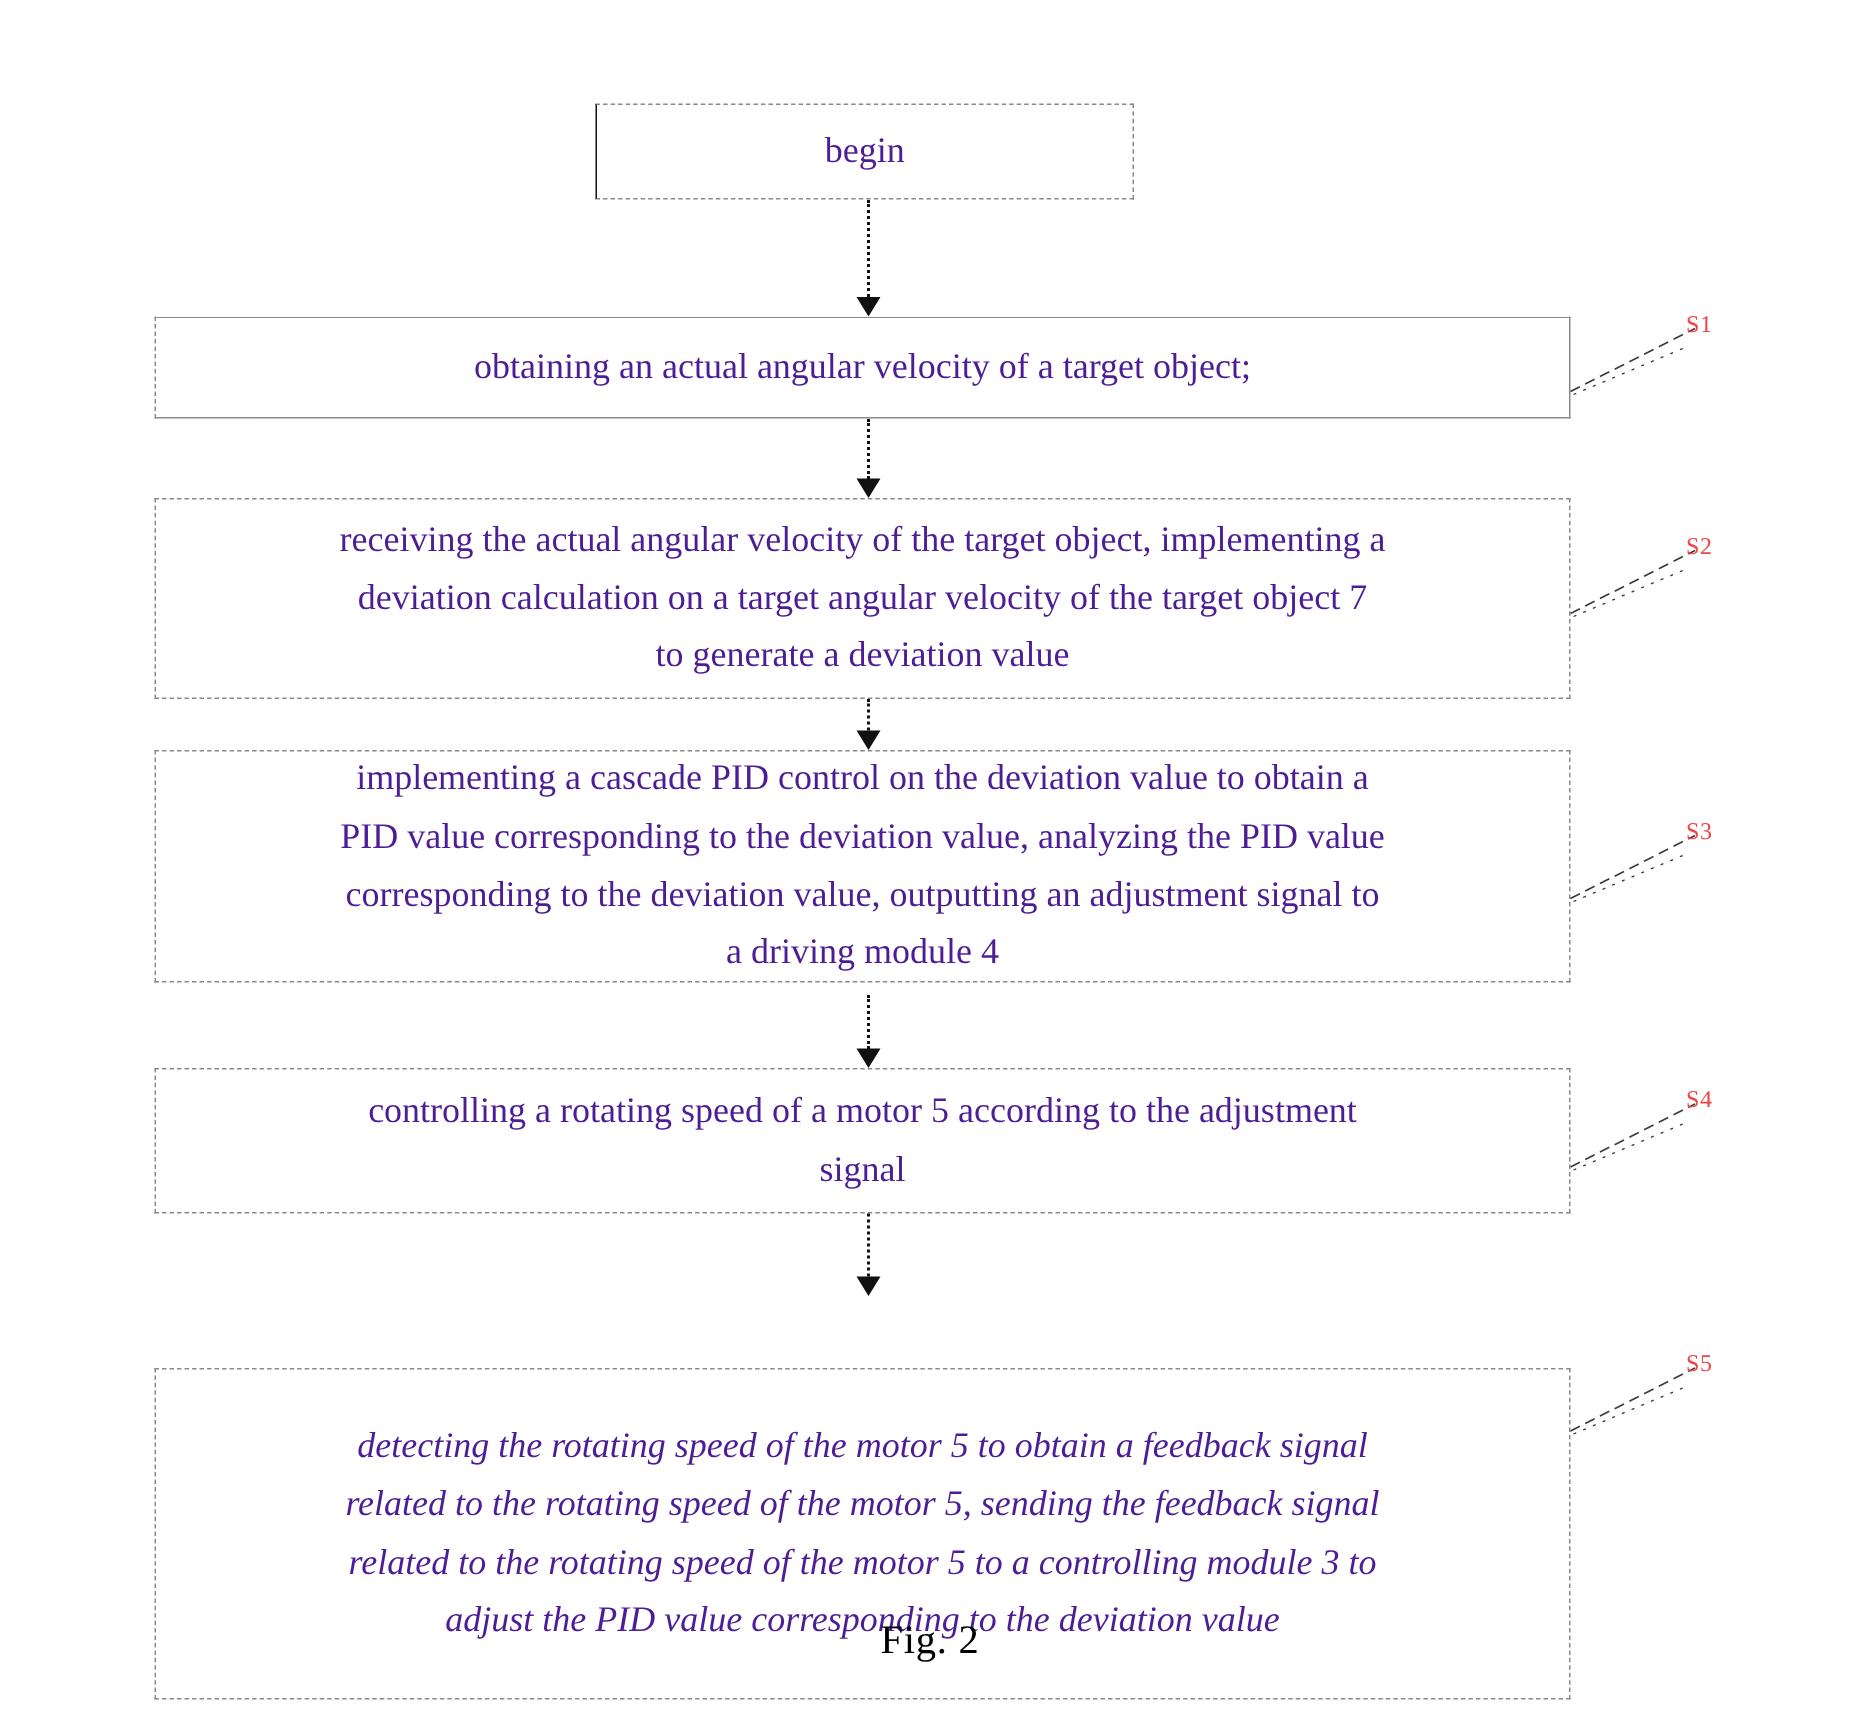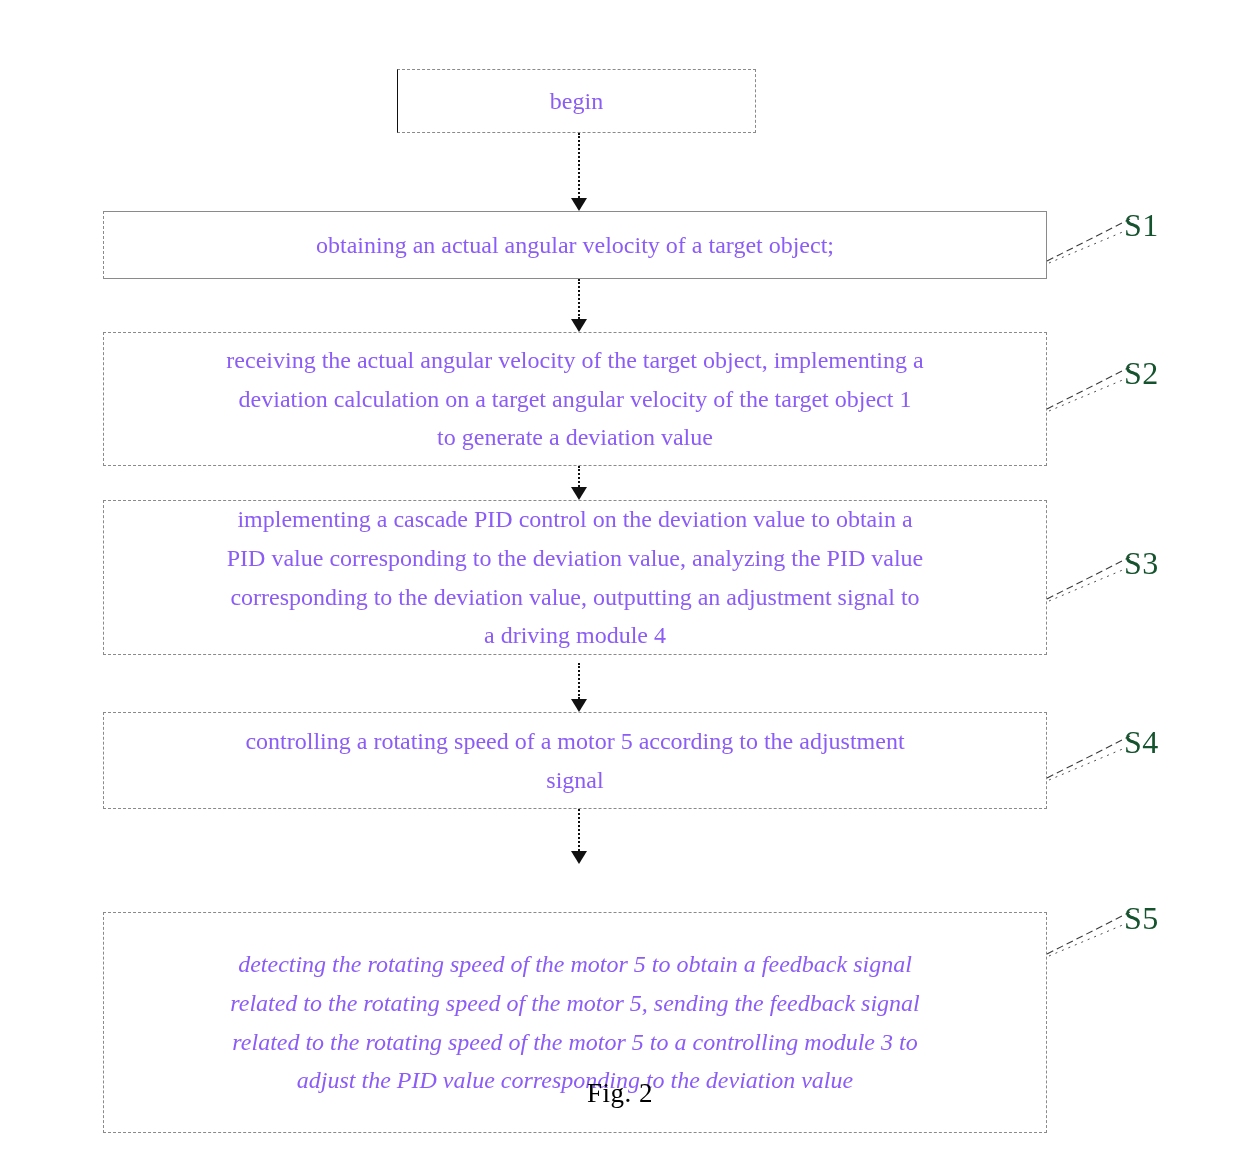--- a/index.html
+++ b/index.html
@@ -22,21 +22,21 @@
     position: absolute;
     box-sizing: border-box;
     border: 1px dashed #8a8a8a;
     background: #ffffff;
     display: flex;
     align-items: center;
     justify-content: center;
     text-align: center;
     font-size: 24px;
     line-height: 1.62;
-    color: #8b5cf6;
+    color: #4c1d95;
     padding: 4px 14px;
   }
   .node .node-text {
     display: block;
     width: 100%;
     white-space: pre-line;
   }
 
   .node-begin {
     left: 397px;
@@ -120,23 +120,23 @@
   .conn-4 .stem { height: 36px; }
   .conn-4 .head { top: 36px; }
 
   .conn-5 { top: 809px; height: 55px; }
   .conn-5 .stem { height: 42px; }
   .conn-5 .head { top: 42px; }
 
   
   .step-label {
     position: absolute;
-    font-size: 32px;
+    font-size: 16px;
     line-height: 1;
-    color: #14532d;
+    color: #ef4444;
     letter-spacing: 0.5px;
     white-space: nowrap;
   }
   .leader {
     position: absolute;
     overflow: visible;
   }
   .leader line {
     stroke: #3a3a3a;
     stroke-width: 1.1;
@@ -166,21 +166,21 @@
   <div class="node node-begin">
     <span class="node-text">begin</span>
   </div>
 
   <div class="node node-s1">
     <span class="node-text">obtaining an actual angular velocity of a target object;</span>
   </div>
 
   <div class="node node-s2">
     <span class="node-text">receiving the actual angular velocity of the target object, implementing a
-deviation calculation on a target angular velocity of the target object 1
+deviation calculation on a target angular velocity of the target object 7
 to generate a deviation value</span>
   </div>
 
   <div class="node node-s3">
     <span class="node-text">implementing a cascade PID control on the deviation value to obtain a
 PID value corresponding to the deviation value, analyzing the PID value
 corresponding to the deviation value, outputting an adjustment signal to
 a driving module 4</span>
   </div>
 

